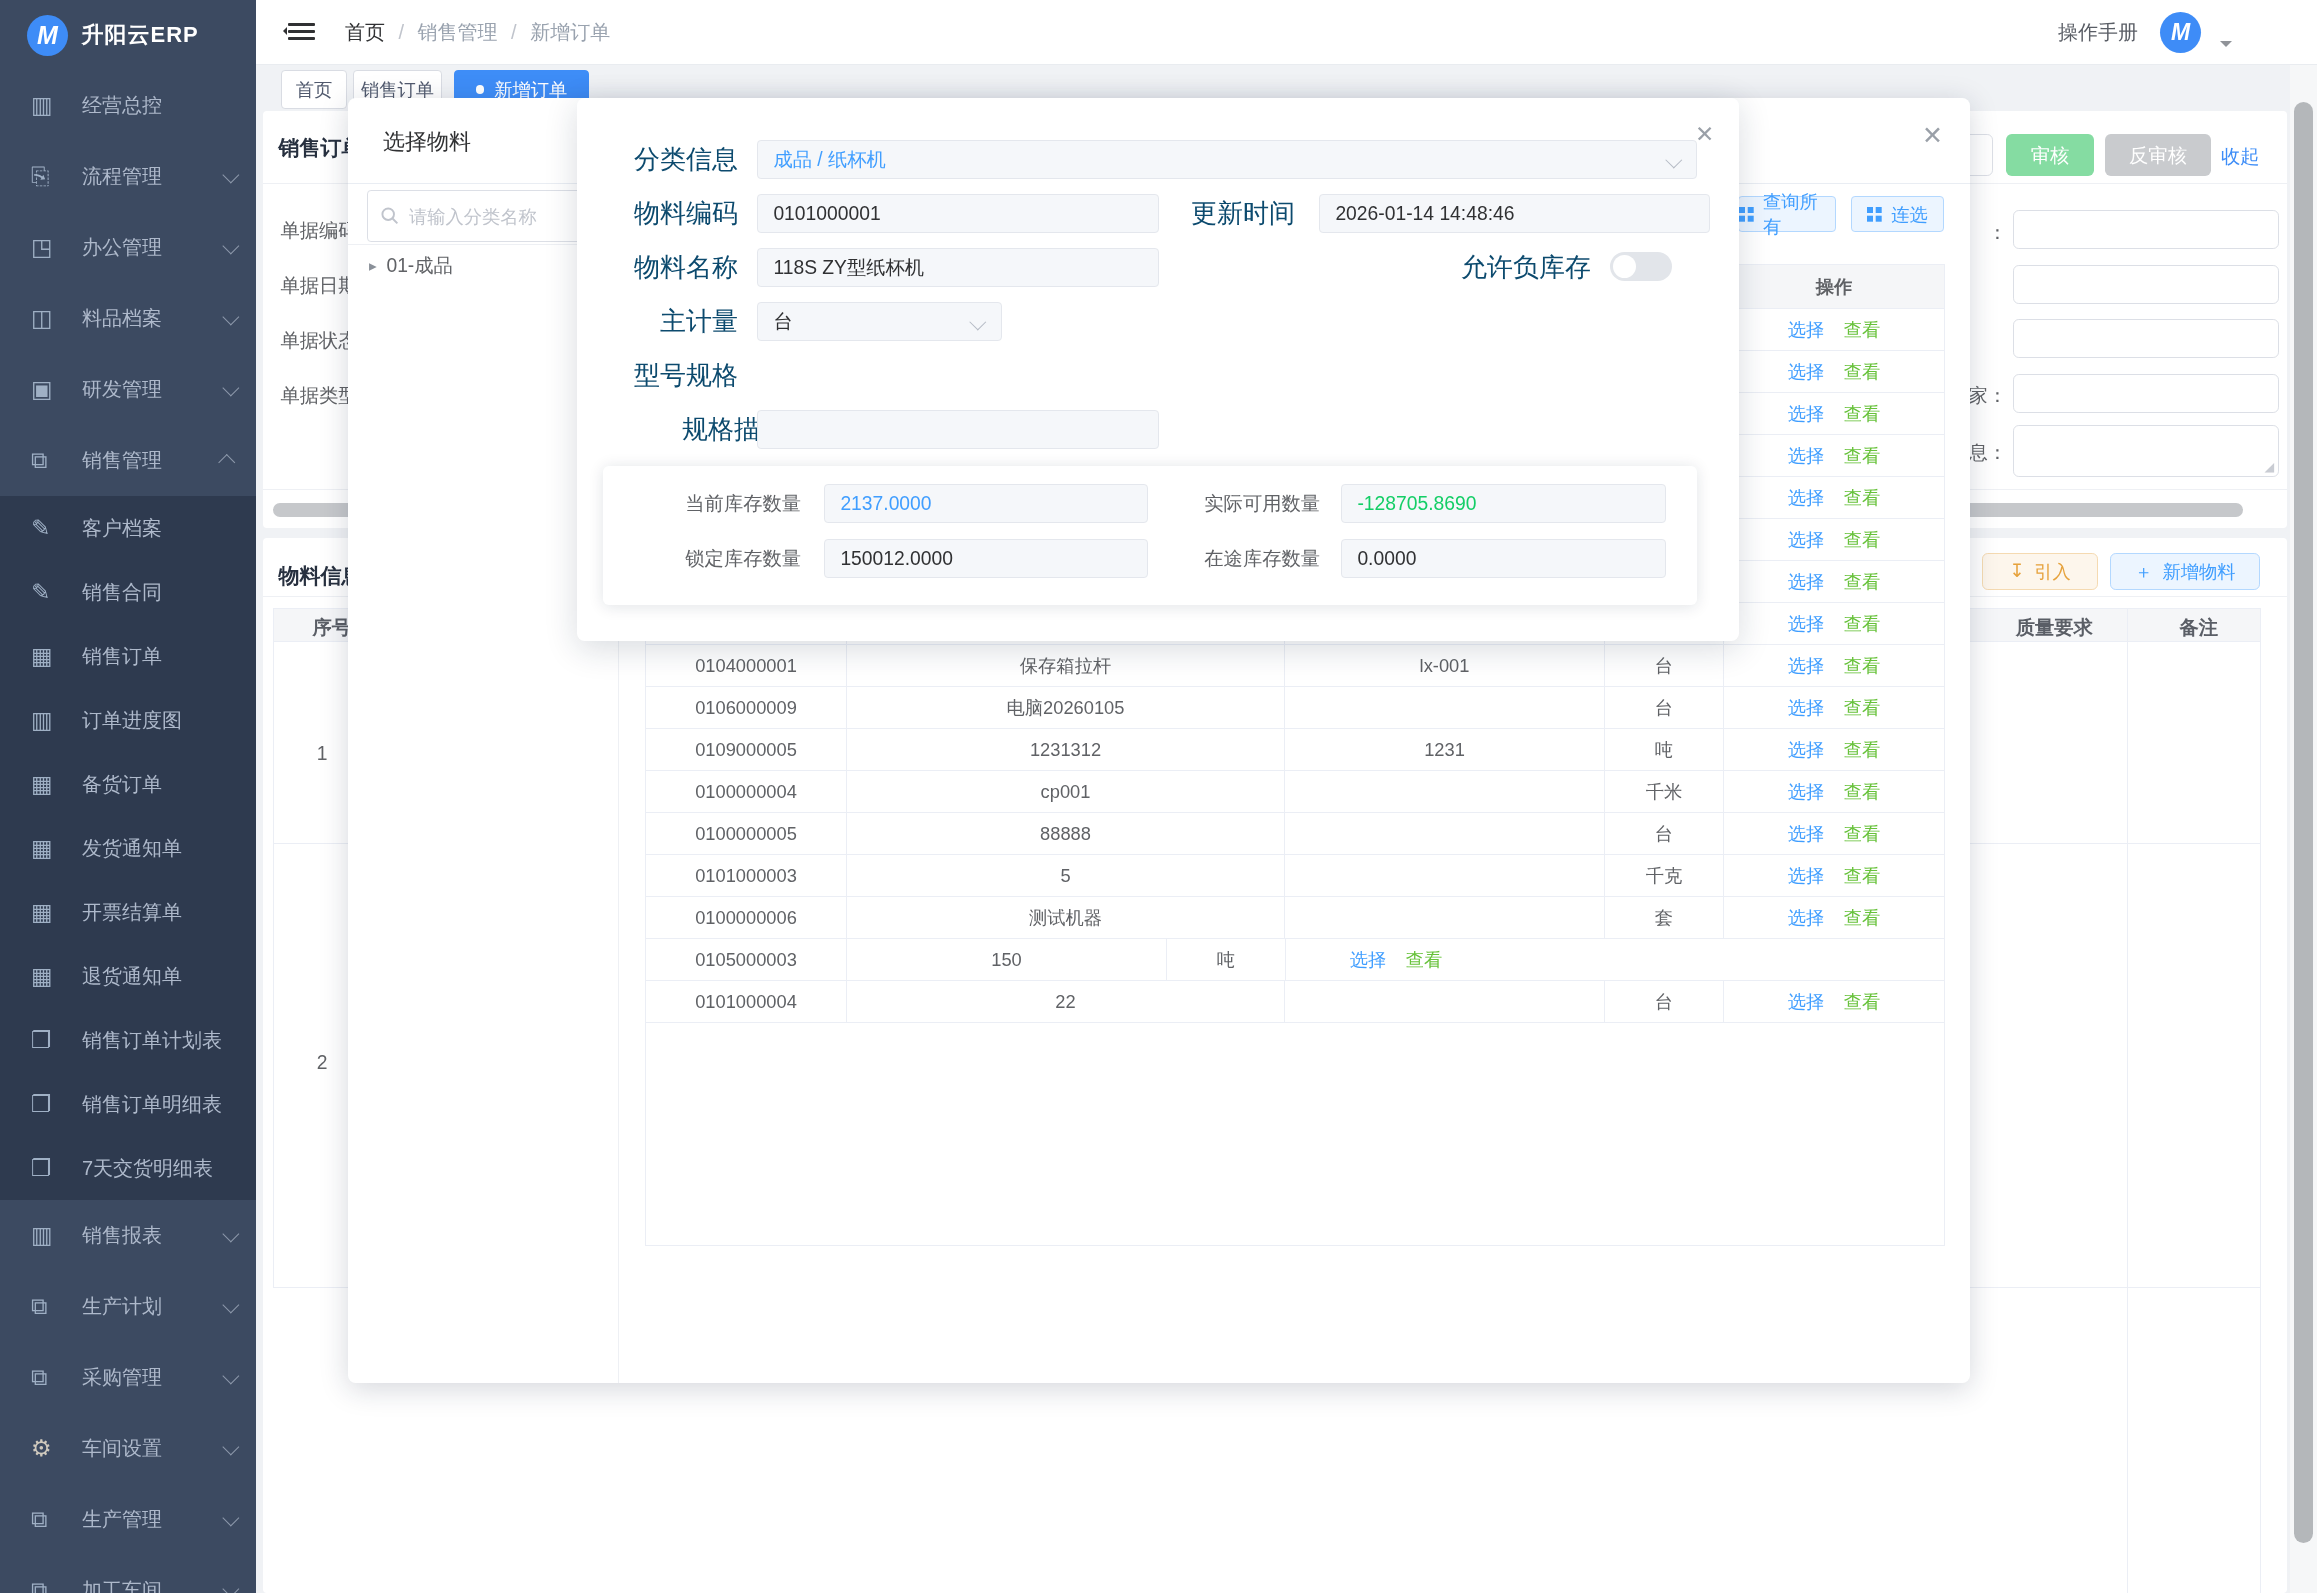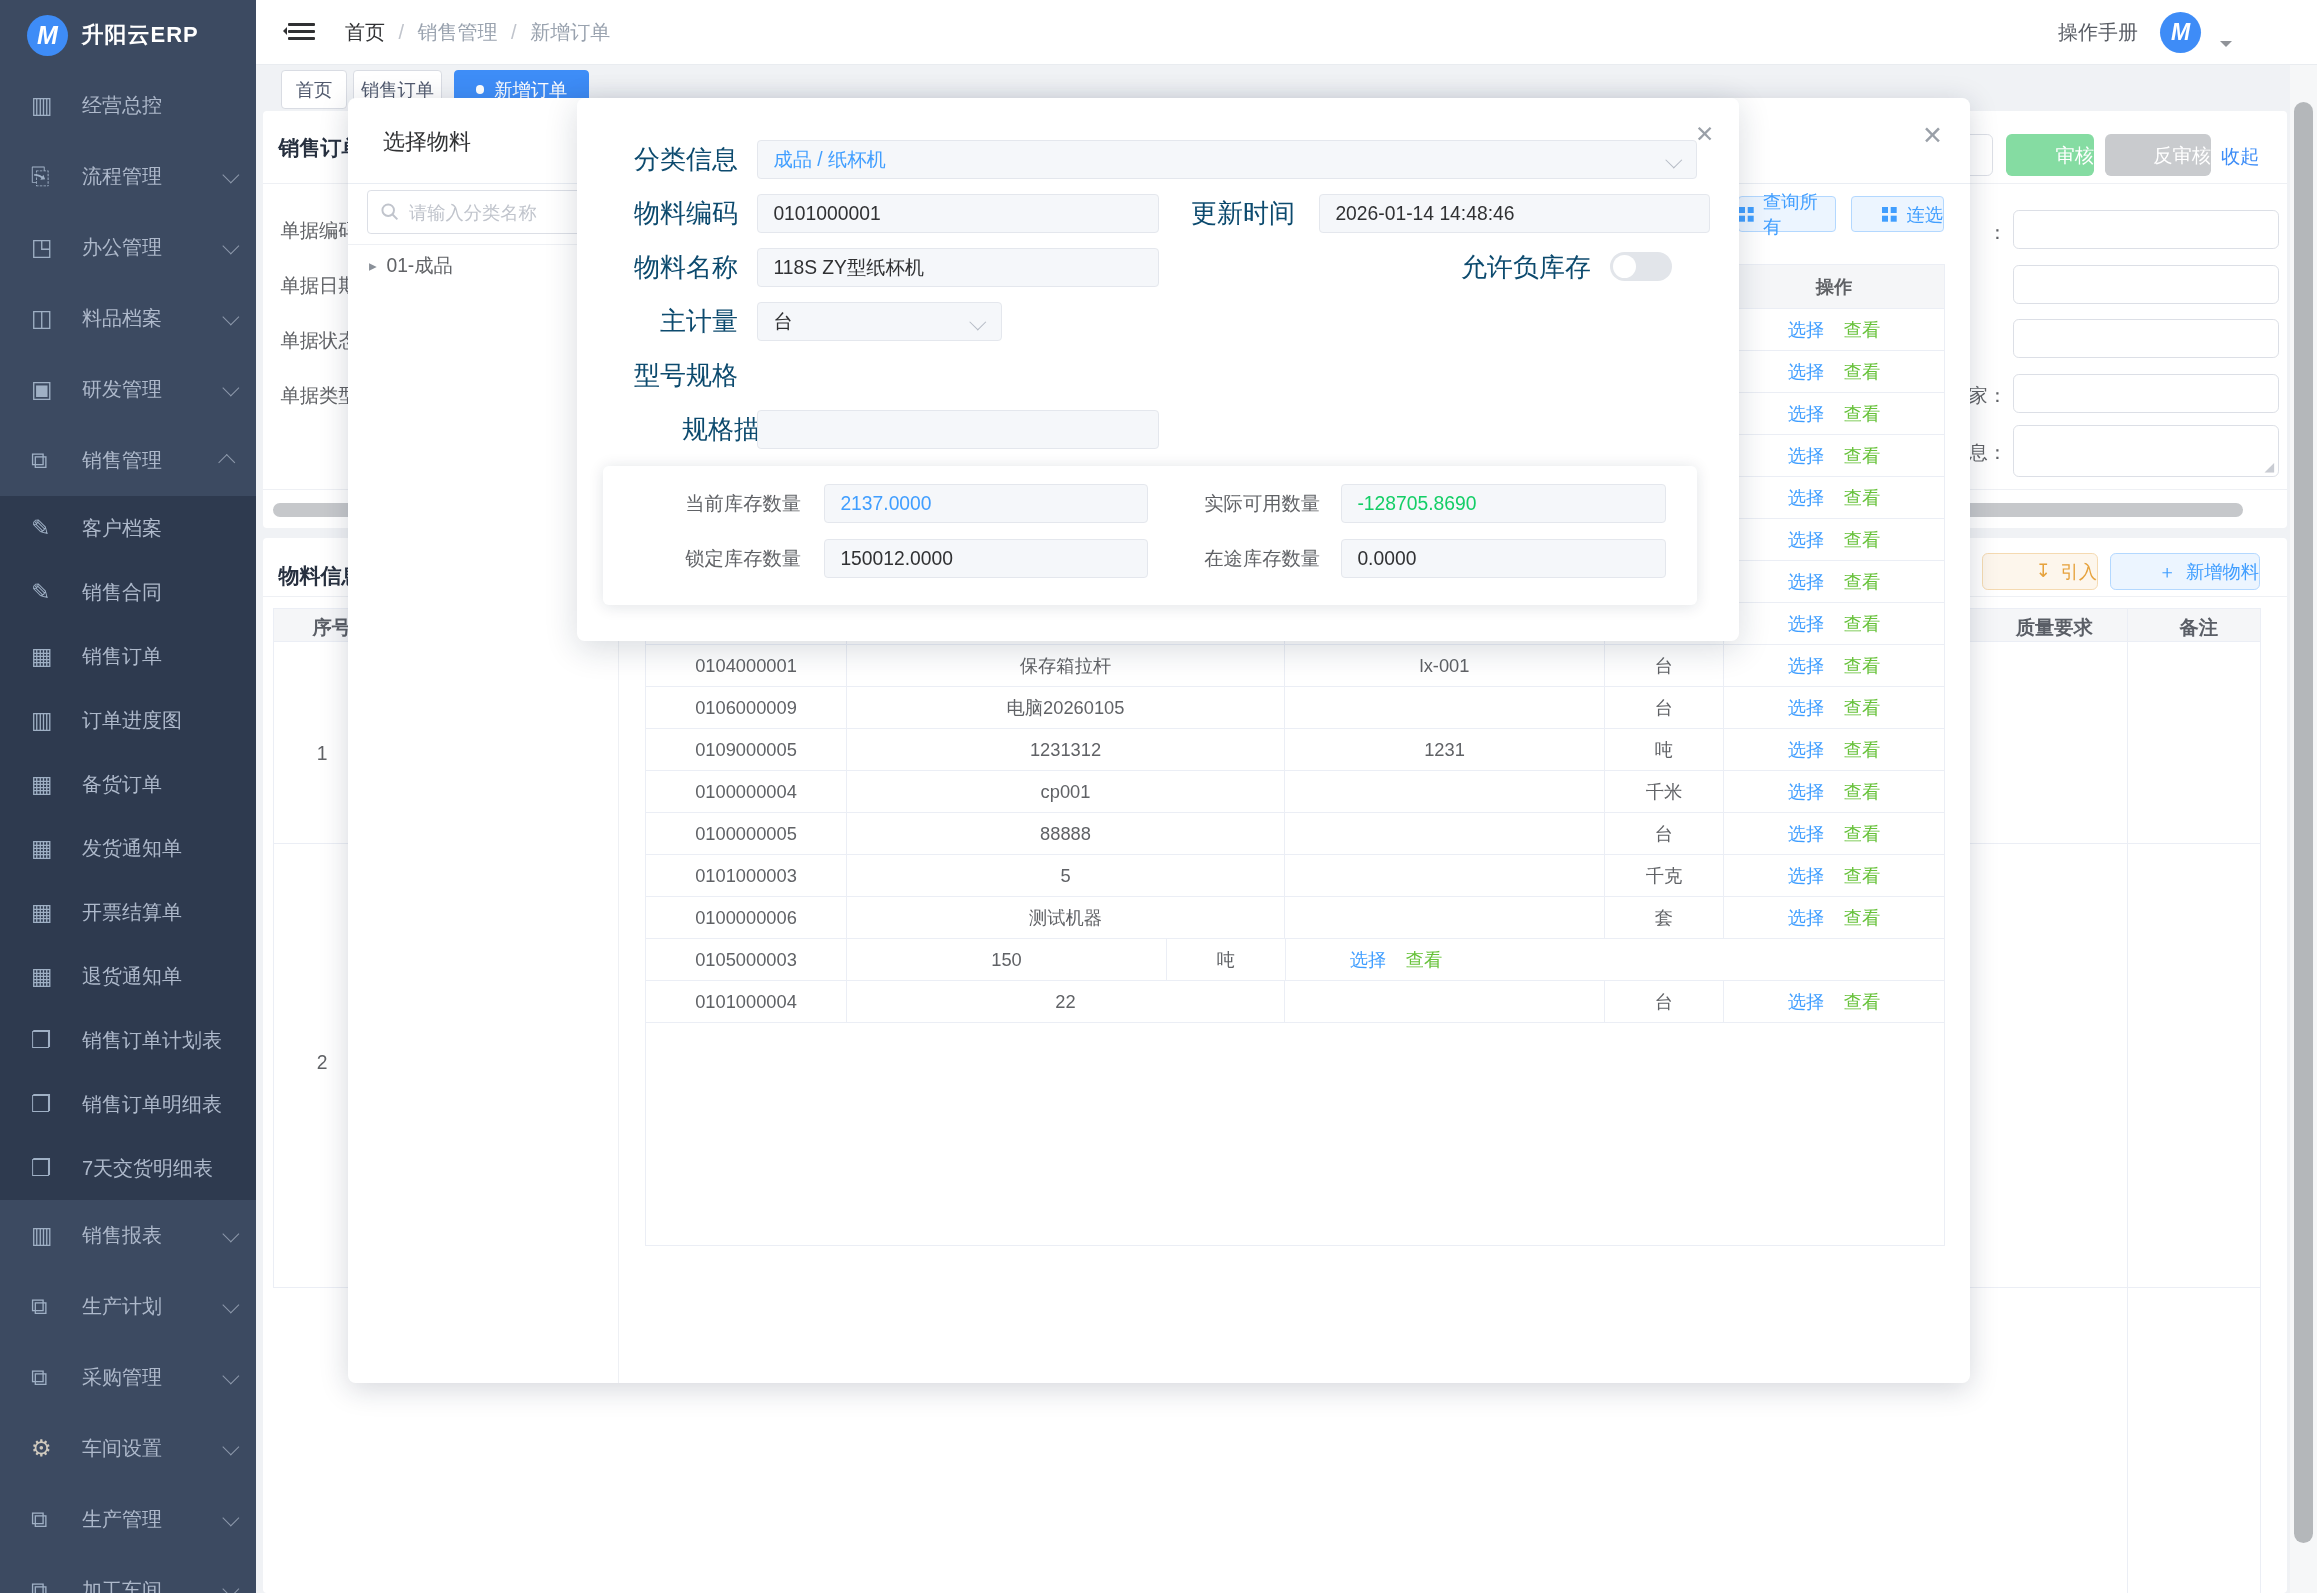--- a/index.html
+++ b/index.html
@@ -33,21 +33,21 @@
   #avatar-caret{position:absolute;right:85px;top:41px;border:6.8px solid transparent;border-top-color:#909399;cursor:pointer;}
   
   .ptab{position:absolute;top:70px;height:37px;background:#fff;border:1px solid #d9dce3;border-radius:3.9px;display:flex;align-items:center;justify-content:center;font-size:18.3px;color:#515a6e;cursor:pointer;z-index:1;}
   .ptab.active{background:#3e8df7;border-color:#3e8df7;color:#fff;}
   .tab-dot{width:8.7px;height:8.7px;border-radius:50%;background:#fff;margin-right:9.7px;}
   
   .card{background:#fff;border-radius:3.9px;z-index:1;}
   .panel-title{font-size:21px;color:#27303f;font-weight:bold;}
   .hdiv{background:#eef0f4;height:1px;}
   .flabel{font-size:19.3px;color:#606266;white-space:nowrap;}
-  .btn{display:flex;align-items:center;justify-content:flex-end;border-radius:5.8px;font-size:19.3px;cursor:pointer;box-sizing:border-box;}
+  .btn{display:flex;align-items:center;justify-content:center;border-radius:5.8px;font-size:19.3px;cursor:pointer;box-sizing:border-box;}
   .btn-review{background:#85dca2;color:#fff;}
   .btn-unreview{background:#c9cbce;color:#fff;}
   .link-blue{color:#3e8df7;cursor:pointer;font-size:19.3px;}
   .winp{background:#fff;border:1px solid #dcdfe6;border-radius:5.8px;box-sizing:border-box;}
   .btn-outline-warn{background:#fdf6ec;border:1px solid #f5dab1;color:#e6a23c;font-size:18.3px;}
   .btn-outline-blue{background:#ecf5ff;border:1px solid #b3d8ff;color:#409eff;font-size:18.3px;}
   .grid-header{background:#f5f6f8;border-top:1px solid #ebeef5;border-bottom:1px solid #ebeef5;}
   .gh-label{font-size:19.3px;color:#5a5e66;font-weight:bold;}
   .vline{background:#ebeef5;width:1px;}
   .hline{background:#ebeef5;height:1px;}
@@ -55,21 +55,21 @@
   .hscroll{background:#c6c8cb;border-radius:7.7px;height:13.5px;cursor:pointer;}
   #vscroll-track{left:2290px;top:64px;width:27px;height:1529px;background:#f6f7f8;z-index:5;}
   #vscroll-thumb{position:absolute;left:3.9px;top:38px;width:19.3px;height:1441px;background:#b4b7ba;border-radius:9.7px;cursor:pointer;}
   .resize-corner{position:absolute;right:3.9px;bottom:1.9px;font-size:12.6px;color:#c9ccd3;}
   
   #modal{left:348px;top:98px;width:1622px;height:1285px;background:#fff;border-radius:7.7px;
     box-shadow:0 5.8px 29px rgba(20,35,60,.18);z-index:30;}
   .modal-head{position:absolute;left:0;top:0;width:100%;height:86px;border-bottom:1px solid #e9edf3;box-sizing:border-box;}
   .modal-title{position:absolute;left:35px;top:29px;font-size:22px;color:#303133;}
   .close-x{position:absolute;font-size:25px;color:#9aa0a8;cursor:pointer;line-height:1;}
-  .search-box{position:absolute;left:19.3px;top:92px;width:244px;height:44px;border:1px solid #dcdfe6;border-radius:3.9px;display:flex;align-items:center;box-sizing:border-box;}
+  .search-box{position:absolute;left:19.3px;top:92px;width:244px;height:52px;border:1px solid #dcdfe6;border-radius:3.9px;display:flex;align-items:center;box-sizing:border-box;}
   .search-ph{color:#c0c4cc;font-size:18.3px;margin-left:9.7px;}
   .tree-row{position:absolute;left:21px;top:154px;display:flex;align-items:center;cursor:pointer;}
   .tree-caret{color:#8a9099;font-size:15.4px;margin-right:9.7px;}
   .tree-label{font-size:19.3px;color:#606266;}
   .v-divider{position:absolute;left:270px;top:86px;width:1px;height:1199px;background:#eef0f4;}
   .mini-grid{width:14.5px;height:14.5px;position:relative;margin-right:9.7px;}
   .mini-grid::before{content:'';position:absolute;left:0;top:0;width:5.8px;height:5.8px;background:#409eff;
     box-shadow:8.7px 0 0 #409eff,0 8.7px 0 #409eff,8.7px 8.7px 0 #409eff;}
   .mtable{position:absolute;left:297px;top:166px;width:1300px;height:982px;border:1px solid #ebeef5;box-sizing:border-box;}
   .mtable-head{display:flex;height:44px;background:#f5f6f8;border-bottom:1px solid #ebeef5;box-sizing:border-box;}

